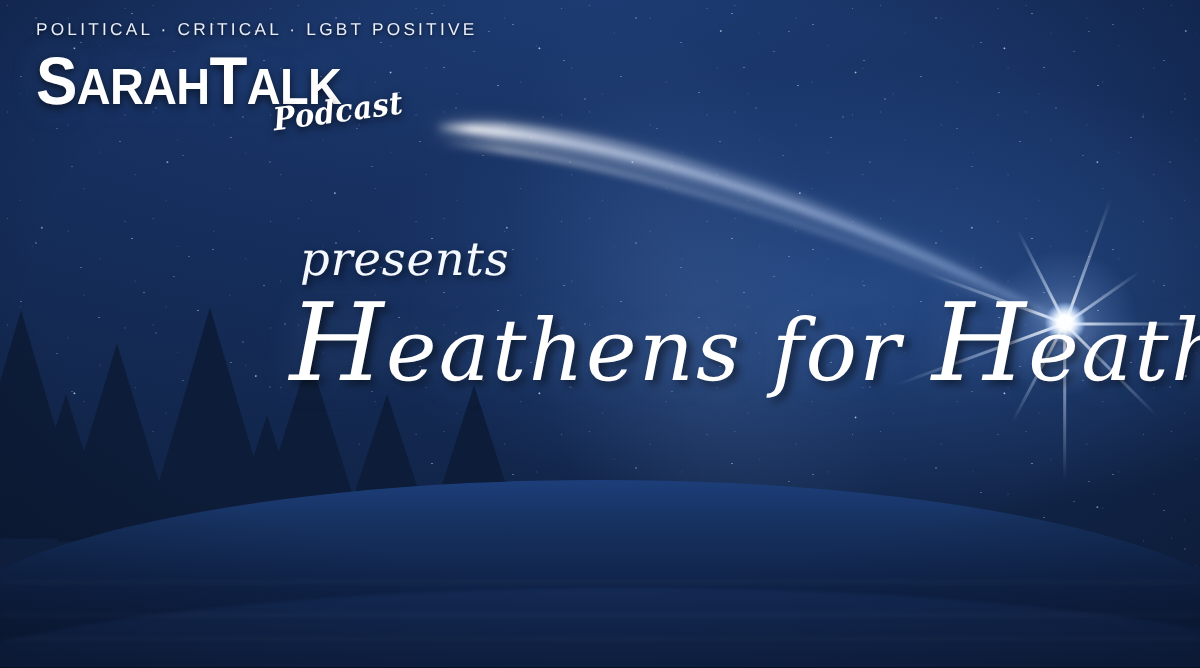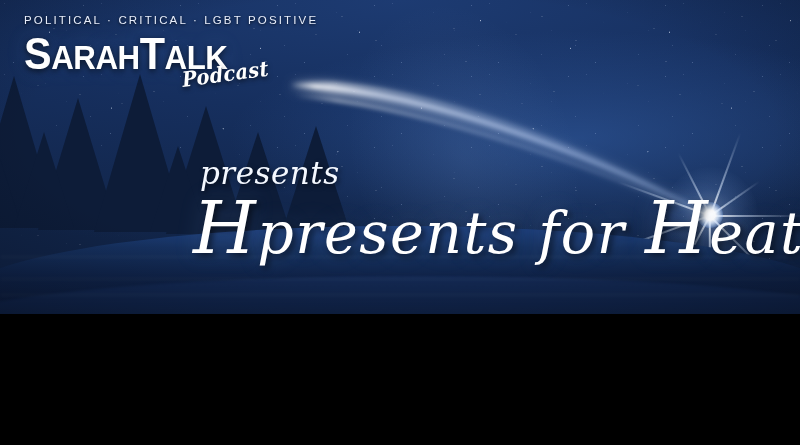--- a/index.html
+++ b/index.html
@@ -1,17 +1,17 @@
 <!DOCTYPE html>
 <html><head>
 <meta charset="utf-8">
 <style>
   html,body{margin:0;padding:0;background:#000;}
   .stage{
-    position:relative;width:800px;height:314px;overflow:hidden;
+    position:relative;width:800px;height:445px;overflow:hidden;
     font-family:"Liberation Sans",sans-serif;
     background:
       radial-gradient(ellipse 70% 55% at 72% 44%, rgba(52,96,168,.55) 0%, rgba(26,56,110,0) 62%),
       radial-gradient(ellipse 120% 80% at 50% 0%, #1d3b72 0%, #162f5e 45%, #112447 100%);
   }
   
   .stars{position:absolute;inset:0;pointer-events:none;}
   .stars.s1{
     background-image:
       radial-gradient(1px 1px at 12% 8%, rgba(255,255,255,.95), transparent 60%),
@@ -234,16 +234,16 @@
     <div class="tagline">POLITICAL · CRITICAL · LGBT POSITIVE</div>
     <div class="logo">
       <span>S</span><span class="sm">ARAH</span><span>T</span><span class="sm">ALK</span>
       <span class="podcast">Podcast</span>
     </div>
   </div>
 
   <div class="presents">presents</div>
 
   <div class="title">
-    <span class="cap">H</span><span>presents for </span><span class="cap">H</span><span>eathens</span>
+    <span class="cap">H</span><span>eathens for </span><span class="cap">H</span><span>eathens</span>
   </div>
 
 </div>
 
 </body></html>

